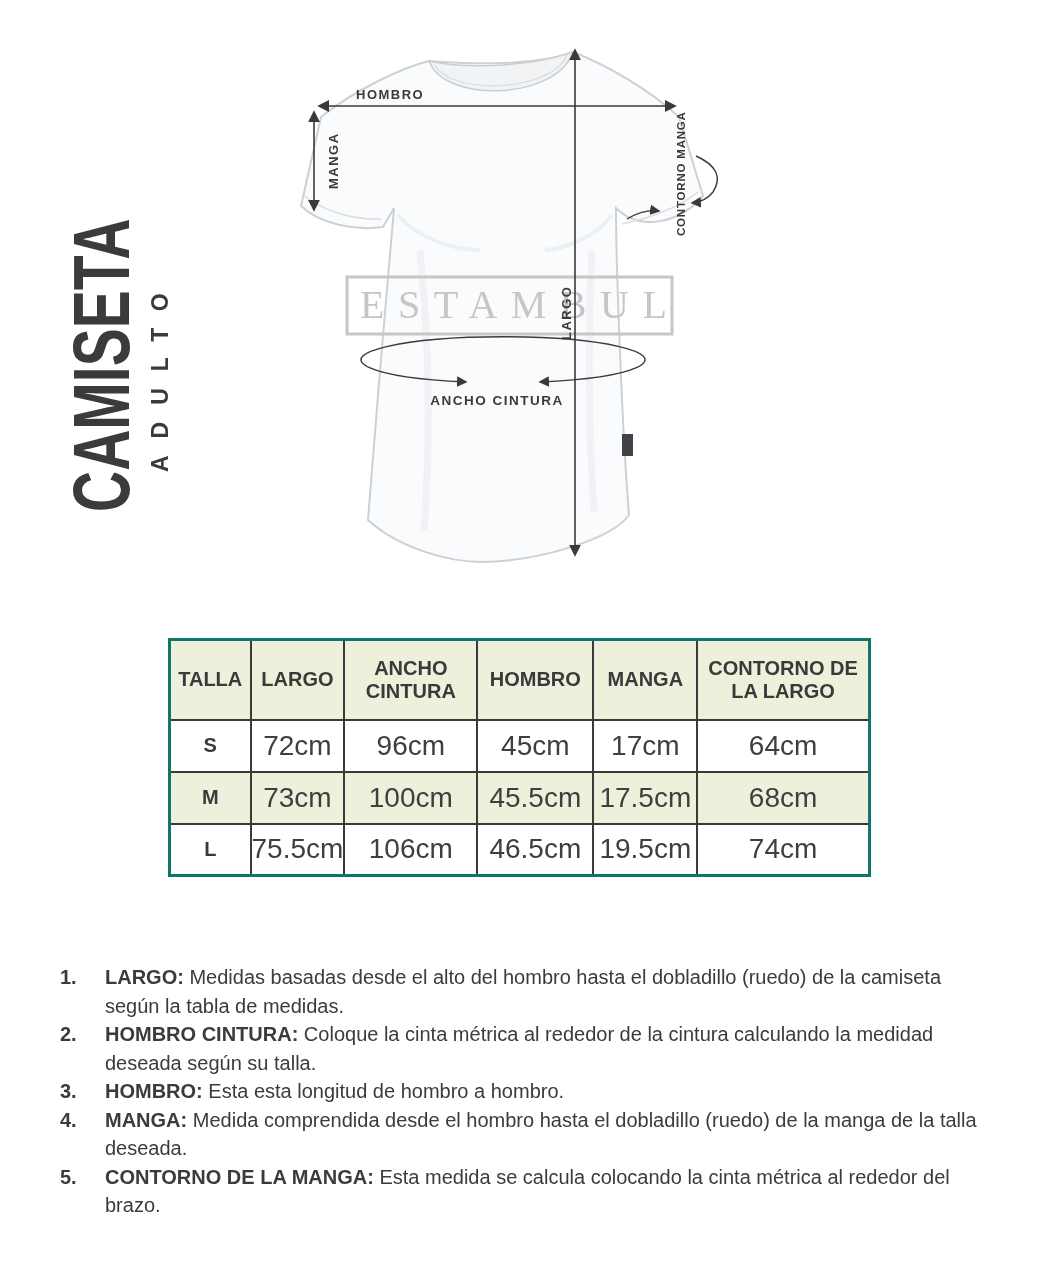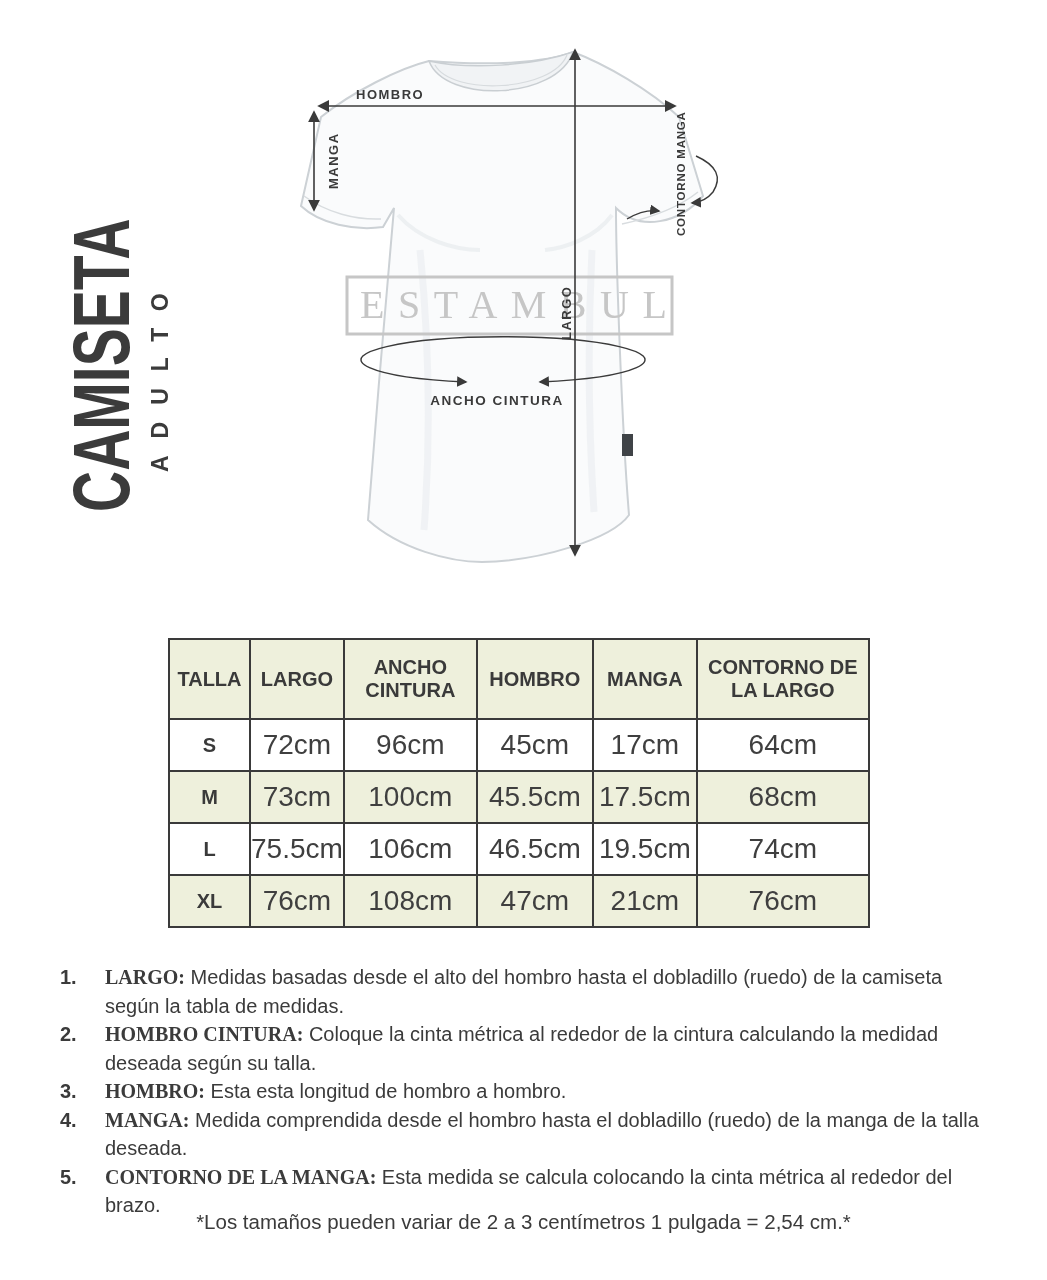--- a/index.html
+++ b/index.html
@@ -45,21 +45,21 @@
   
   .diagram { position: absolute; left: 240px; top: 20px; width: 500px; height: 580px; }
 
   
   .size-table {
     position: absolute;
     left: 168px;
     top: 638px;
     border-collapse: collapse;
     table-layout: fixed;
-    border: 1px solid #0f766e;
+    border: 3px solid #0f766e;
   }
   .size-table th, .size-table td {
     border: 2px solid #3a3a3a;
     text-align: center;
     vertical-align: middle;
     background: #ffffff;
   }
   .size-table thead th {
     height: 80px;
     font-size: 20px;
@@ -79,21 +79,21 @@
     left: 60px;
     top: 963px;
     width: 935px;
     font-size: 20px;
     line-height: 28.5px;
     color: #3b3b3b;
   }
   .note { display: flex; }
   .note .num { flex: 0 0 45px; font-weight: bold; }
   .note .body { flex: 1 1 auto; }
-  .note .lbl { font-weight: bold; font-family: Liberation Serif, serif; }
+  .note .lbl { font-weight: bold; }
 
   
   .footnote {
     position: absolute;
     left: 0; top: 1210px;
     width: 1047px;
     text-align: center;
     font-size: 20.5px;
     color: #3b3b3b;
   }
@@ -213,28 +213,20 @@
         <td>68cm</td>
       </tr>
       <tr>
         <th>L</th>
         <td>75.5cm</td>
         <td>106cm</td>
         <td>46.5cm</td>
         <td>19.5cm</td>
         <td>74cm</td>
       </tr>
-      <tr class="accent">
-        <th>XL</th>
-        <td>76cm</td>
-        <td>108cm</td>
-        <td>47cm</td>
-        <td>21cm</td>
-        <td>76cm</td>
-      </tr>
     </tbody>
   </table>
 
   <div class="notes">
     <div class="note">
       <span class="num">1.</span>
       <div class="body"><span class="lbl">LARGO:</span><span> Medidas basadas desde el alto del hombro hasta el dobladillo (ruedo) de la camiseta según la tabla de medidas.</span></div>
     </div>
     <div class="note">
       <span class="num">2.</span>
@@ -247,15 +239,14 @@
     <div class="note">
       <span class="num">4.</span>
       <div class="body"><span class="lbl">MANGA:</span><span> Medida comprendida desde el hombro hasta el dobladillo (ruedo) de la manga de la talla deseada.</span></div>
     </div>
     <div class="note">
       <span class="num">5.</span>
       <div class="body"><span class="lbl">CONTORNO DE LA MANGA:</span><span> Esta medida se calcula colocando la cinta métrica al rededor del brazo.</span></div>
     </div>
   </div>
 
-  <div class="footnote">*Los tamaños pueden variar de 2 a 3 centímetros 1 pulgada = 2,54 cm.*</div>
 
 </div>
 
 </body></html>

